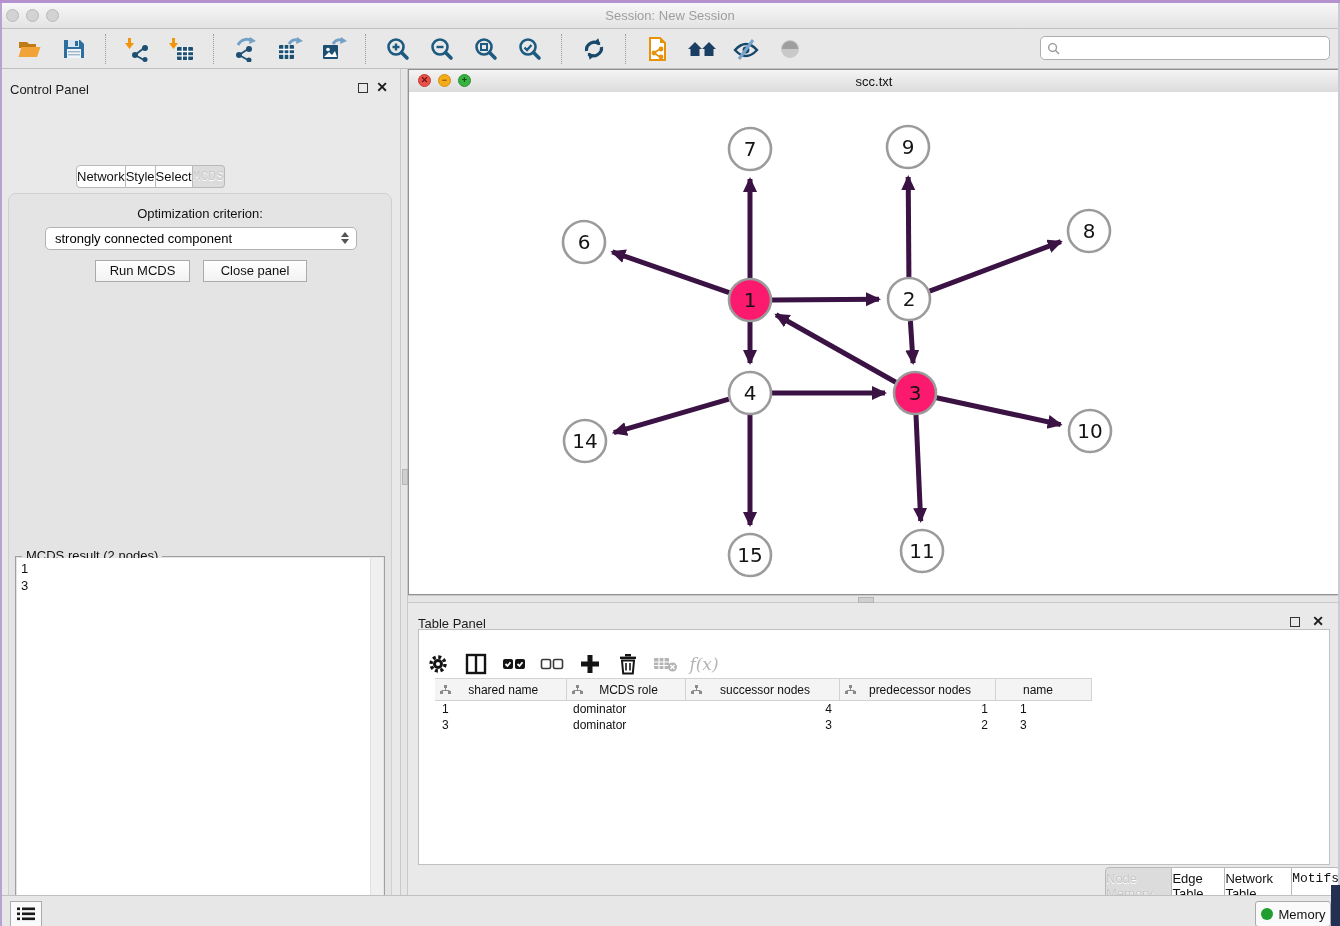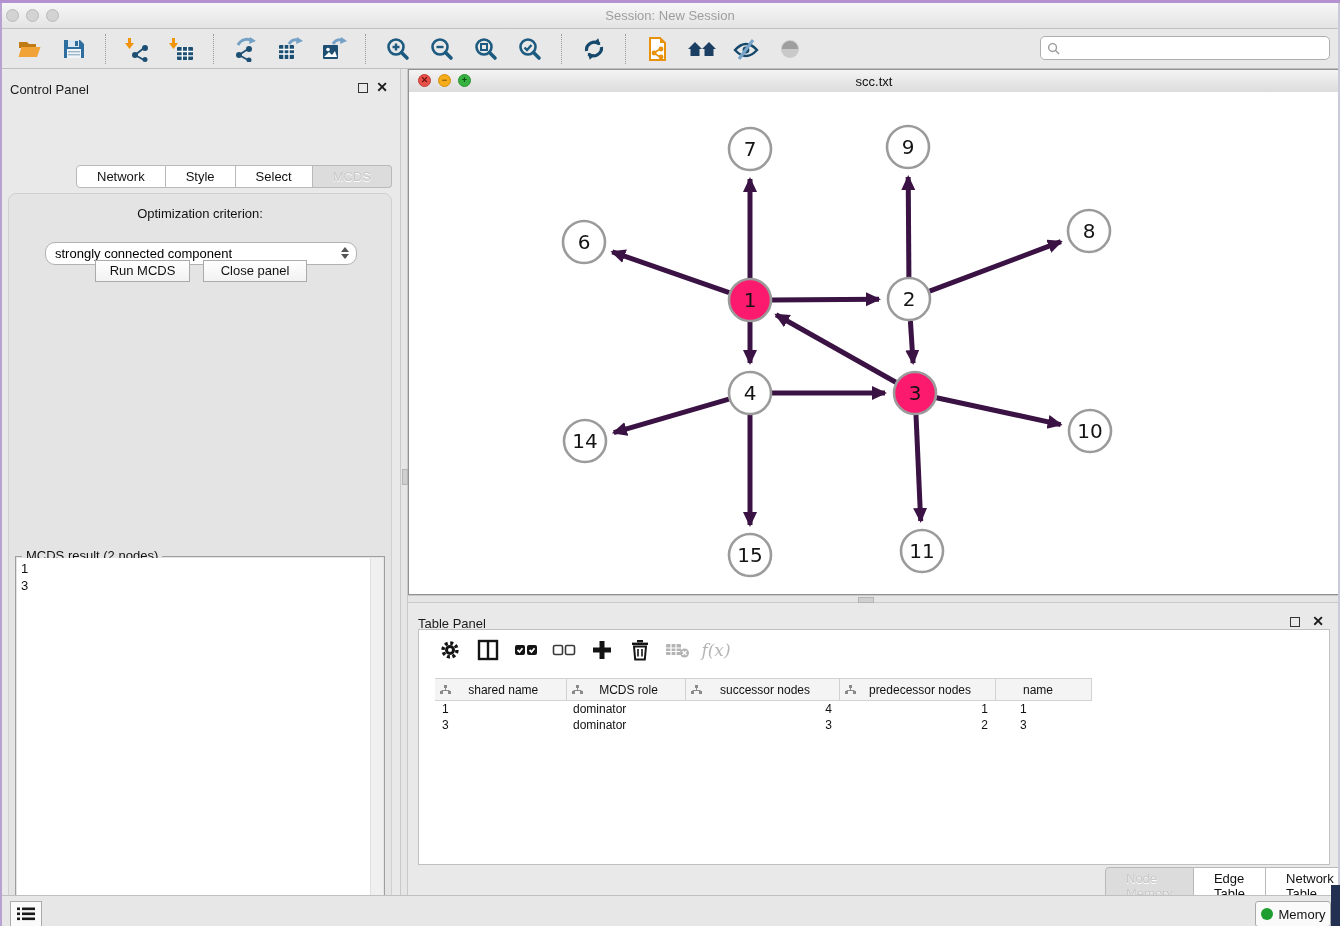--- a/index.html
+++ b/index.html
@@ -29,31 +29,31 @@
   #search-wrap svg{margin:0 4px 0 6px;}
   #search-input{border:none;outline:none;flex:1;font-size:13px;height:18px;background:transparent;}
 
   
   #control-panel{position:absolute;left:0;top:66px;width:400px;height:826px;background:#e9e9e9;}
   .panel-head{position:relative;height:26px;margin-top:7px;}
   .panel-title{position:absolute;left:10px;top:6px;font-size:13px;color:#1c1c1c;}
   .ph-float{position:absolute;top:7px;width:10px;height:10px;border:1.5px solid #333;box-sizing:border-box;}
   .ph-close{position:absolute;top:4px;font-size:14px;font-weight:bold;color:#1a1a1a;line-height:14px;}
   .seg-tabs{position:absolute;display:flex;}
-  .seg-tab{font-size:13px;padding:3px 20px;background:#fff;border:1px solid #b9b9b9;border-left:none;color:#111;cursor:default;}
+  .seg-tab{font-size:13px;padding:3px 0;background:#fff;border:1px solid #b9b9b9;border-left:none;color:#111;cursor:default;}
   .seg-tab:first-child{border-left:1px solid #b9b9b9;border-radius:4px 0 0 4px;}
-  .seg-tab:last-child{border-radius:0 4px 4px 0;}
+  .seg-tab:last-child{border-radius:0 4px 4px 0;font-family:Liberation Mono, monospace;}
   .seg-tab.active{background:#dcdcdc;color:#c8c8c8;text-shadow:0 1px 0 #fff;}
   #cp-tabs{left:76px;top:96px;}
   #cp-inner{position:absolute;left:8px;top:124px;width:384px;height:754px;background:#e4e4e4;
     border:1px solid #d0d0d0;border-radius:8px;box-sizing:border-box;}
   #opt-label{position:absolute;left:0;right:0;top:12px;text-align:center;font-size:13px;color:#111;}
   #opt-select{position:absolute;left:36px;top:33px;width:312px;height:23px;background:#fff;
-    border:1px solid #b2b2b2;border-radius:10px;box-sizing:border-box;font-size:13px;
-    display:flex;align-items:center;padding-left:9px;cursor:default;margin-top:15px;}
+    border:1px solid #b2b2b2;border-radius:5px;box-sizing:border-box;font-size:13px;
+    display:flex;align-items:center;padding-left:9px;cursor:default;}
   .stepper{position:absolute;right:7px;top:4px;display:flex;flex-direction:column;gap:2px;}
   .stepper i{display:block;width:0;height:0;border-left:4px solid transparent;border-right:4px solid transparent;}
   .stepper .up{border-bottom:5px solid #555;}
   .stepper .dn{border-top:5px solid #555;}
   .mac-btn{position:absolute;height:22px;background:linear-gradient(#ffffff,#f2f2f2);
     border:1px solid #ababab;border-radius:0;font-size:13px;color:#111;text-align:center;
     line-height:20px;box-sizing:border-box;cursor:default;}
   #btn-run{left:86px;top:66px;width:95px;}
   #btn-close{left:194px;top:66px;width:104px;}
   #result-box{position:absolute;left:6px;top:362px;width:370px;height:384px;border:1px solid #9f9f9f;box-sizing:border-box;}
@@ -80,21 +80,21 @@
   #nt-close{left:9px;background:#e8504a;border:1px solid #c33c33;color:#6d120d;}
   #nt-min{left:29px;background:#f5ac18;border:1px solid #d3900f;color:#7a5406;}
   #nt-max{left:49px;background:#38b240;border:1px solid #2a9132;color:#0e4d13;}
   #net-title{position:absolute;left:0;right:0;top:4px;text-align:center;font-size:13px;color:#111;}
   #net-canvas{position:absolute;left:0;top:22px;width:930px;height:502px;background:#fff;}
 
   
   #table-panel{position:absolute;left:408px;top:600px;width:932px;height:292px;background:#e9e9e9;}
   #tp-content{position:absolute;left:10px;top:26px;width:912px;height:236px;background:#fff;
     border:1px solid #c0c0c0;box-sizing:border-box;}
-  #tp-toolbar{position:absolute;left:0;top:0;right:0;height:40px;display:flex;align-items:center;padding-left:12px;}
+  #tp-toolbar{position:absolute;left:0;top:14px;right:0;height:40px;display:flex;align-items:center;}
   .tpt-icon{width:26px;height:26px;margin:0 6px;display:flex;align-items:center;justify-content:center;cursor:default;}
   .fx{font-family:"DejaVu Serif",serif;font-style:italic;font-size:17px;color:#b4b4b4;}
   #node-table{position:absolute;left:16px;top:48px;border-collapse:collapse;table-layout:fixed;}
   #node-table th{height:21px;background:#f4f4f4;border:1px solid #d2d2d2;border-left:none;
     font-size:12px;font-weight:normal;color:#111;padding:0;}
   #node-table th .hcell{display:flex;align-items:center;}
   #node-table th .hcell svg{margin-left:5px;}
   #node-table th .hlabel{flex:1;text-align:center;padding-right:10px;}
   #node-table td{height:16px;font-size:12px;color:#111;padding:0 7px;white-space:nowrap;overflow:hidden;}
   #node-table td.num{text-align:right;}

